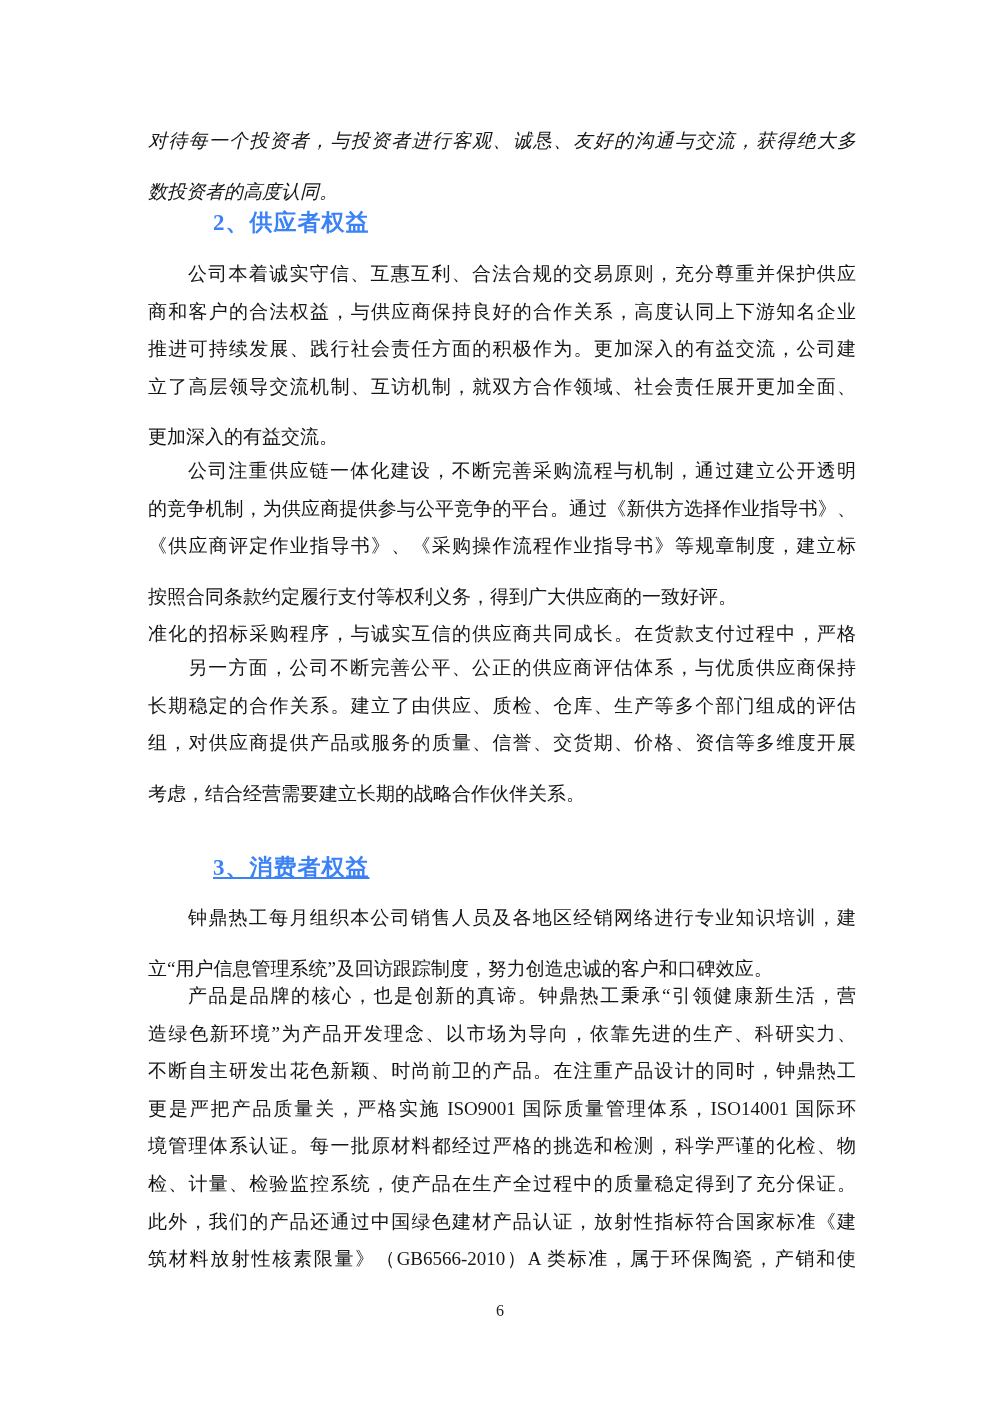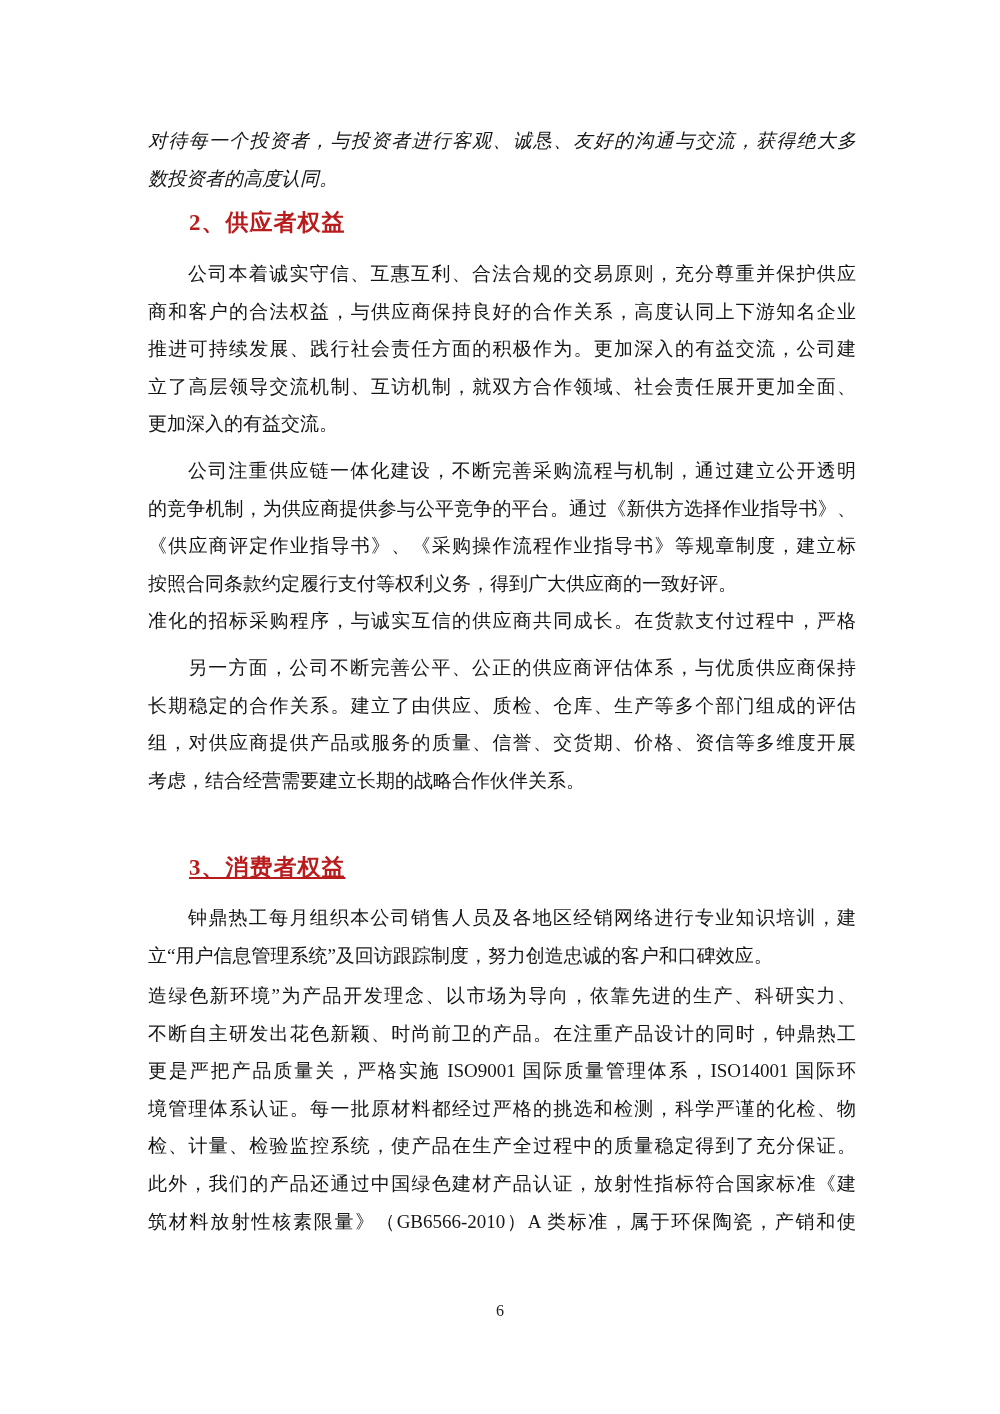--- a/index.html
+++ b/index.html
@@ -27,31 +27,32 @@
     text-align: justify;
     text-align-last: justify;
     text-justify: inter-character;
     overflow: hidden;
   }
   .line.indent {
     text-indent: 40px;
   }
   .line.short {
     text-align-last: left;
+    margin-top: 13px;
   }
   .heading {
     position: absolute;
-    left: 140px;
+    left: 164px;
     width: 708px;
     padding-left: 49px;
     box-sizing: border-box;
     font-size: 23px;
     line-height: 30px;
     font-weight: 700;
-    color: #b91c1c;
+    color: #3b82f6;
     letter-spacing: 1px;
   }
   .p1 { top: 122px; font-style: italic; }
   .h2 { top: 208px; }
   .p2 { top: 255px; }
   .p3 { top: 452px; }
   .p4 { top: 649px; }
   .h3 { top: 853px; text-decoration: underline; }
   .p5 { top: 899px; }
   .p6 { top: 977px; }
@@ -101,20 +102,21 @@
   </div>
 
   <div class="heading h3">3、消费者权益</div>
 
   <div class="block p5">
     <div class="line indent">钟鼎热工每月组织本公司销售人员及各地区经销网络进行专业知识培训，建</div>
     <div class="line short">立“用户信息管理系统”及回访跟踪制度，努力创造忠诚的客户和口碑效应。</div>
   </div>
 
   <div class="block p6">
+    <div class="line indent">产品是品牌的核心，也是创新的真谛。钟鼎热工秉承“引领健康新生活，营</div>
     <div class="line">造绿色新环境”为产品开发理念、以市场为导向，依靠先进的生产、科研实力、</div>
     <div class="line">不断自主研发出花色新颖、时尚前卫的产品。在注重产品设计的同时，钟鼎热工</div>
     <div class="line">更是严把产品质量关，严格实施 ISO9001 国际质量管理体系，ISO14001 国际环</div>
     <div class="line">境管理体系认证。每一批原材料都经过严格的挑选和检测，科学严谨的化检、物</div>
     <div class="line">检、计量、检验监控系统，使产品在生产全过程中的质量稳定得到了充分保证。</div>
     <div class="line">此外，我们的产品还通过中国绿色建材产品认证，放射性指标符合国家标准《建</div>
     <div class="line">筑材料放射性核素限量》（GB6566-2010）A 类标准，属于环保陶瓷，产销和使</div>
   </div>
 
   <div class="footer">6</div>

